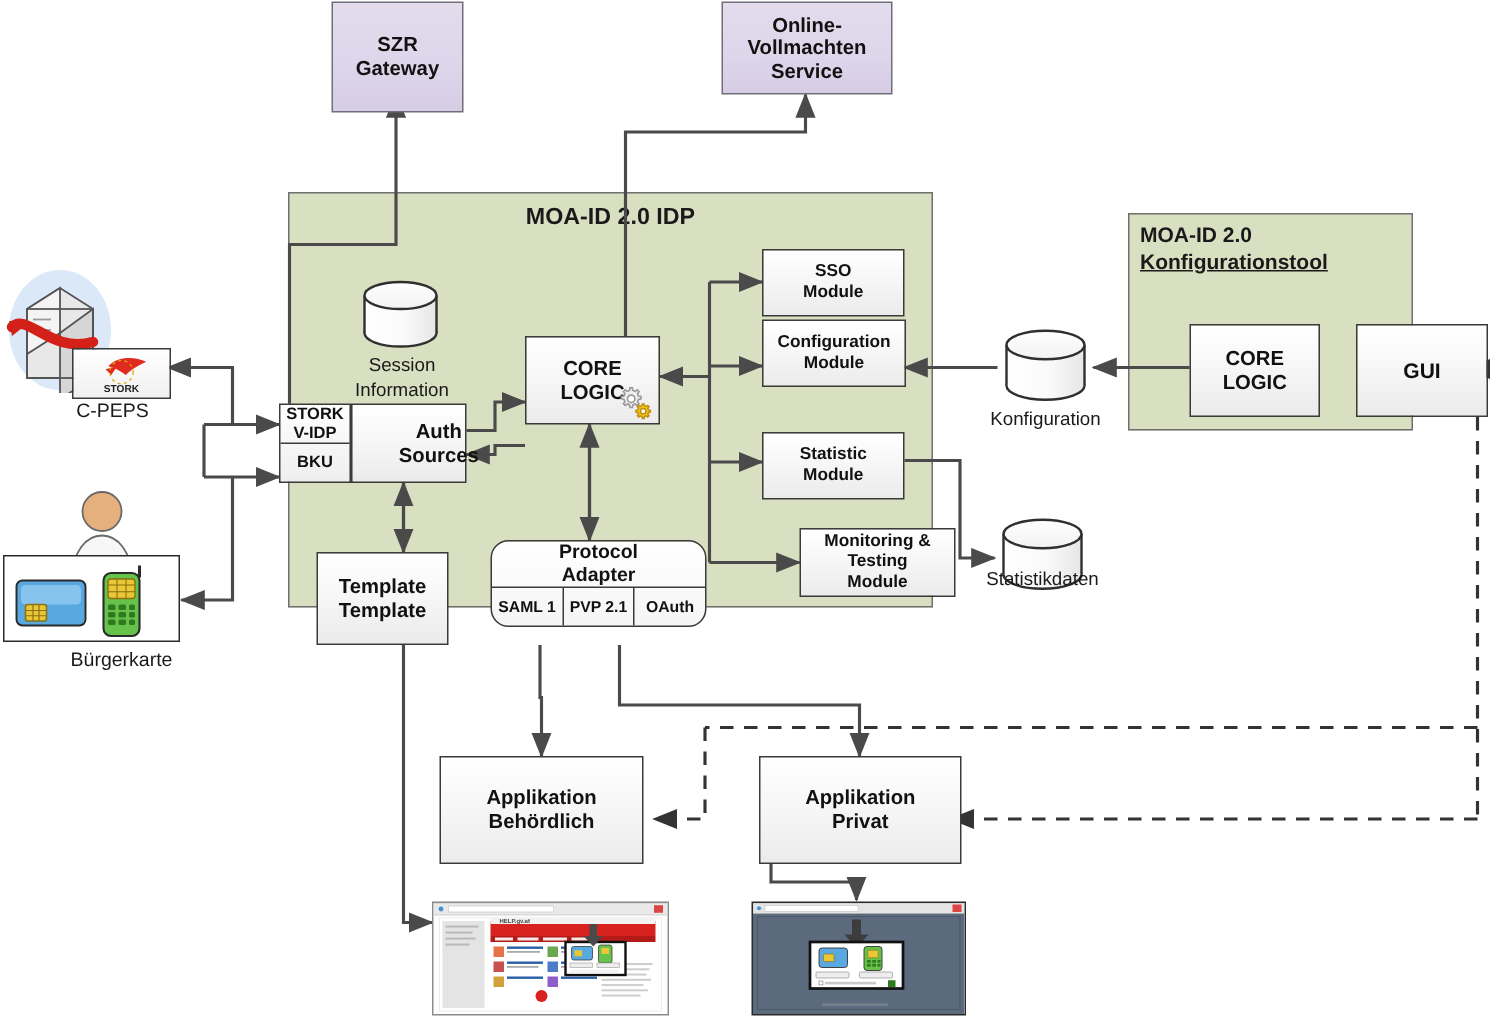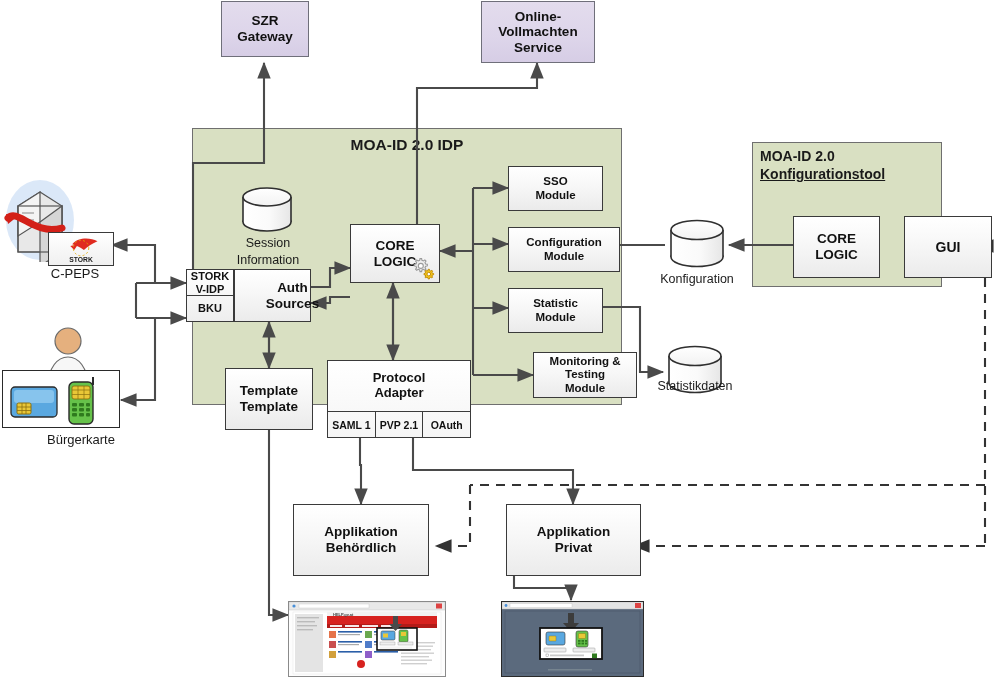--- a/index.html
+++ b/index.html
@@ -171,21 +171,21 @@
     <g fill="none" stroke="#333" stroke-width="2.1" stroke-dasharray="9,7" marker-end="url(#ahd)">
 
       <path d="M985,246 L978,246"></path>
 
       <path d="M640,546 L634,546"></path>
 
       <path d="M470,485 L470,546 L436,546"></path>
     </g>
   </svg>
 
-  <div class="abs box purple" style="left:221px;top:1px;width:88px;height:56px;font-size:13.5px;flex-direction:column;">
+  <div class="abs box purple" style="left:221px;top:1px;width:88px;height:74px;font-size:13.5px;flex-direction:column;">
     <span>SZR</span>
     <span>Gateway</span>
   </div>
 
   <div class="abs box purple" style="left:481px;top:1px;width:114px;height:62px;font-size:13.5px;flex-direction:column;">
     <span>Online-</span>
     <span>Vollmachten</span>
     <span>Service</span>
   </div>
 
@@ -224,45 +224,45 @@
     <div class="stack-cell">
       <span>BKU</span>
     </div>
   </div>
 
   <div class="abs box" style="left:234px;top:269px;width:77px;height:53px;font-size:13.5px;flex-direction:column;padding-left:40px;">
     <span>Auth</span>
     <span>Sources</span>
   </div>
 
-  <div class="abs box" style="left:225px;top:368px;width:88px;height:62px;font-size:13.5px;flex-direction:column;">
+  <div class="abs box" style="left:211px;top:368px;width:88px;height:62px;font-size:13.5px;flex-direction:column;">
     <span>Template</span>
     <span>Template</span>
   </div>
 
-  <div class="abs pa-wrap" style="left:327px;top:360px;width:144px;height:78px;">
+  <div class="abs pa-wrap" style="left:327px;top:360px;width:144px;height:58px;border-radius:12px;">
     <div class="pa-title" style="font-size:13px;">
       <div>
         <div>Protocol</div>
         <div>Adapter</div>
       </div>
     </div>
     <div class="pa-row">
       <div class="pa-cell">SAML 1</div>
       <div class="pa-cell">PVP 2.1</div>
       <div class="pa-cell">OAuth</div>
     </div>
   </div>
 
   <div class="abs box" style="left:508px;top:166px;width:95px;height:45px;font-size:11.5px;flex-direction:column;">
     <span>SSO</span>
     <span>Module</span>
   </div>
 
-  <div class="abs box" style="left:508px;top:227px;width:112px;height:45px;font-size:11.5px;flex-direction:column;">
+  <div class="abs box" style="left:508px;top:213px;width:96px;height:45px;font-size:11.5px;flex-direction:column;">
     <span>Configuration</span>
     <span>Module</span>
   </div>
 
   <div class="abs box" style="left:508px;top:288px;width:95px;height:45px;font-size:11.5px;flex-direction:column;">
     <span>Statistic</span>
     <span>Module</span>
   </div>
 
   <div class="abs box" style="left:533px;top:352px;width:104px;height:46px;font-size:11.5px;flex-direction:column;">

